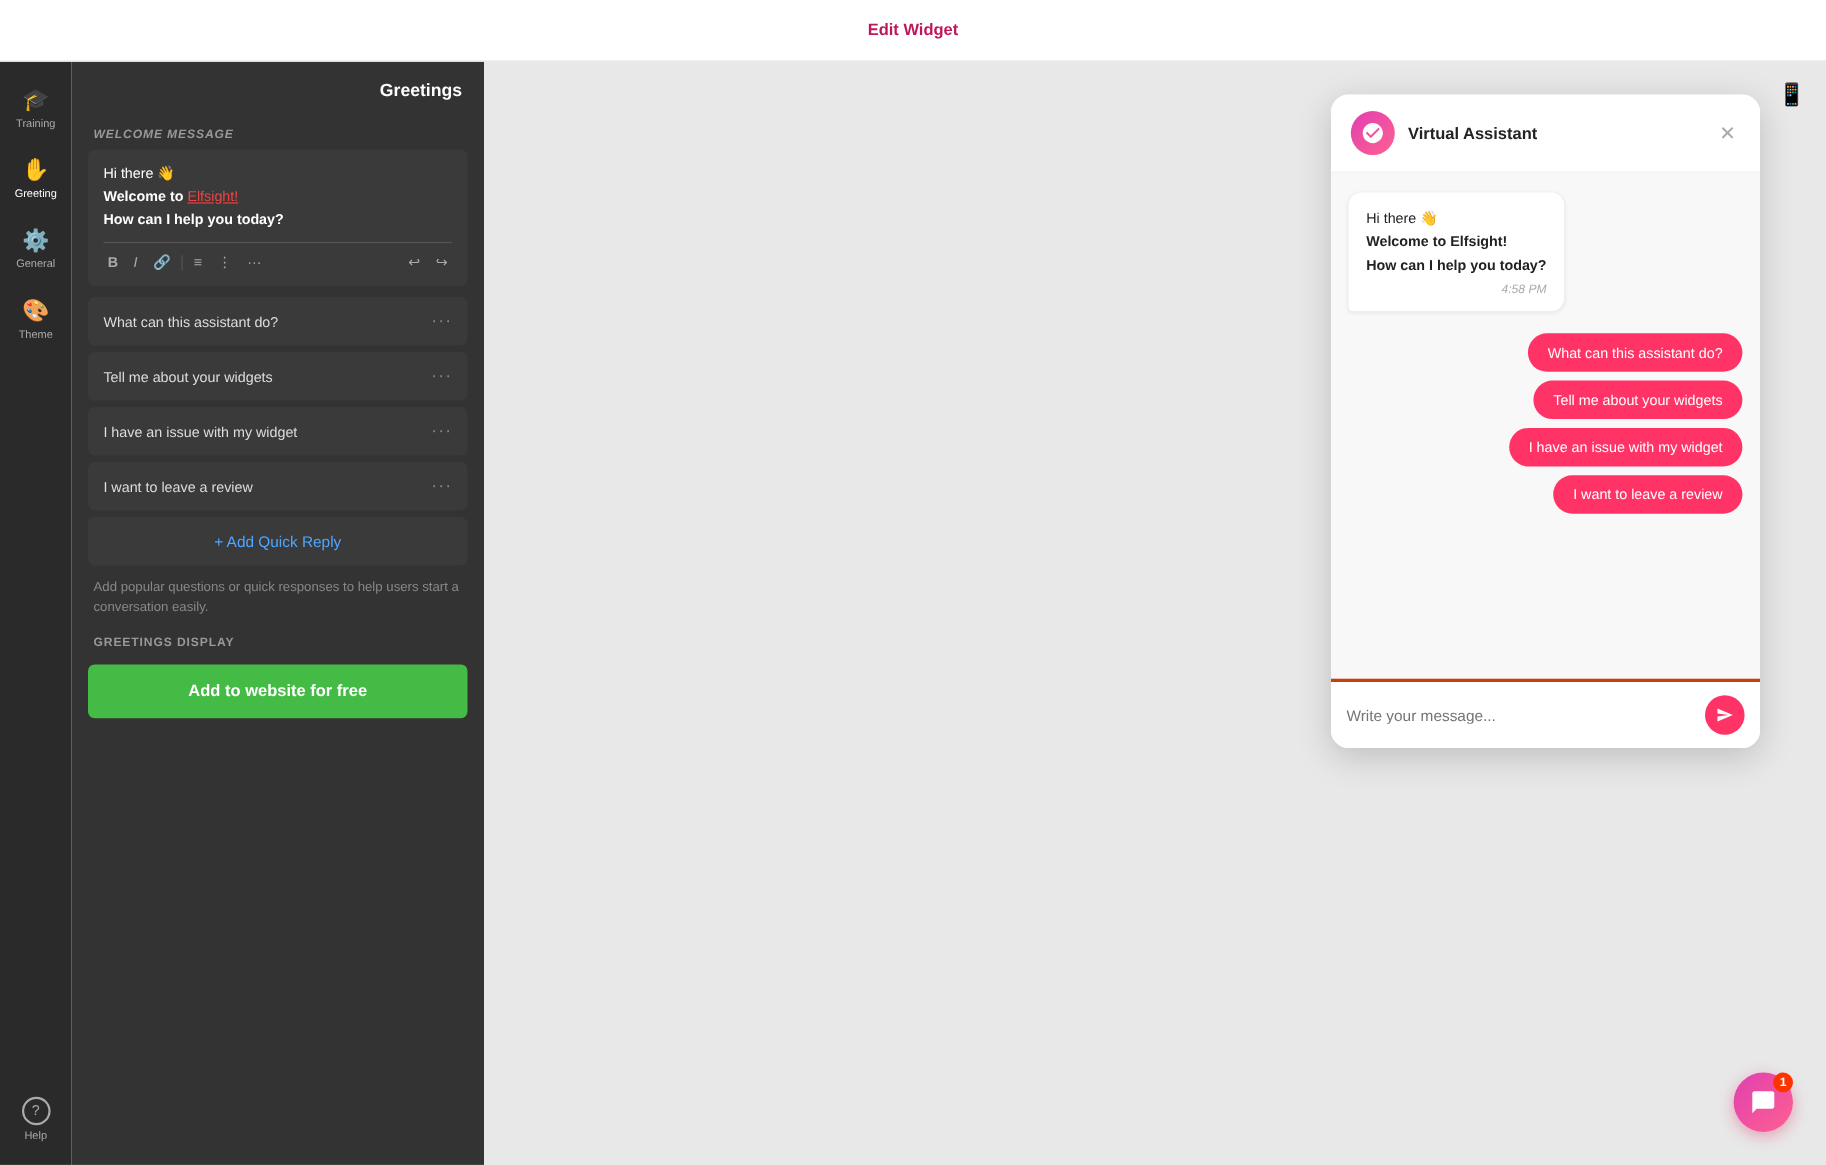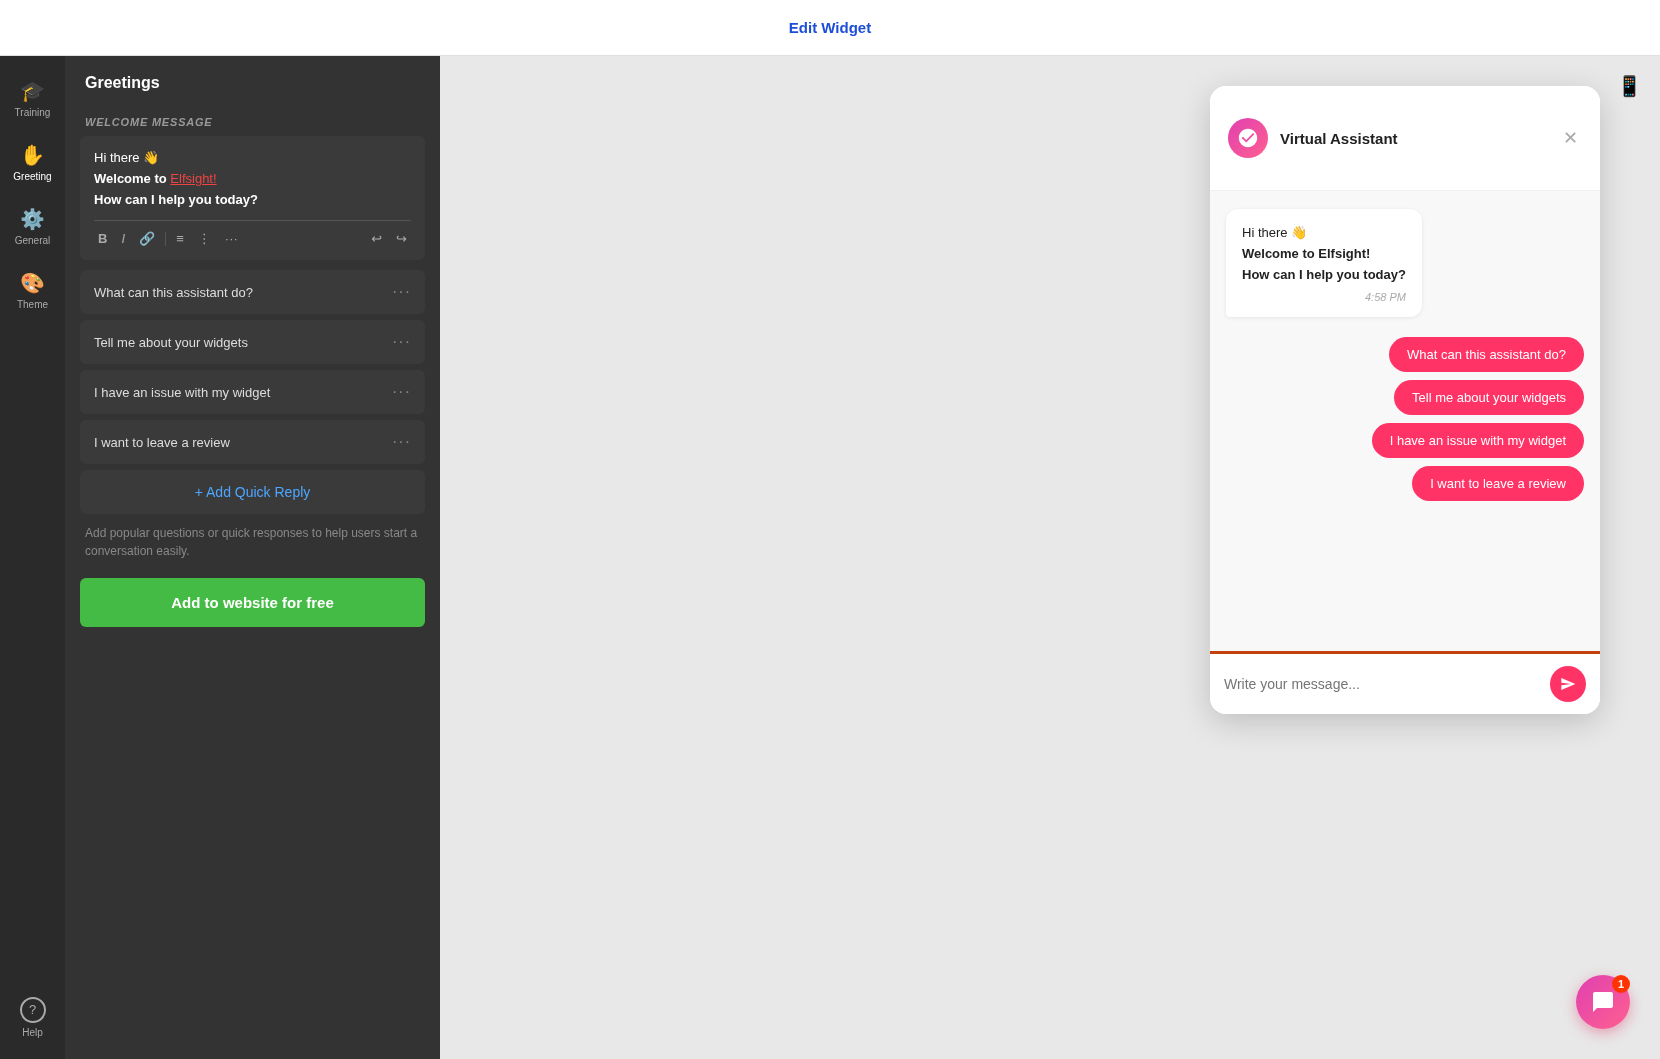--- a/index.html
+++ b/index.html
@@ -4,21 +4,21 @@
   <style>
     * { box-sizing: border-box; margin: 0; padding: 0; }
     body { font-family: -apple-system, BlinkMacSystemFont, 'Segoe UI', sans-serif; background: #f0f0f0; width: 1660px; height: 1059px; overflow: hidden; }
 
     
     .top-bar {
       position: absolute; top: 0; left: 0; right: 0; height: 56px;
       background: #fff; display: flex; align-items: center; justify-content: center;
       border-bottom: 1px solid #e0e0e0; z-index: 10;
     }
-    .top-bar-title { font-size: 15px; font-weight: 600; color: #1d4ed8; text-align: center; }
+    .top-bar-title { font-size: 15px; font-weight: 600; color: #be185d; text-align: center; }
 
     
     .icon-nav {
       position: absolute; top: 56px; left: 0; width: 65px; bottom: 0;
       background: #2a2a2a; display: flex; flex-direction: column; align-items: center; padding-top: 10px;
     }
     .nav-item {
       display: flex; flex-direction: column; align-items: center; justify-content: center;
       width: 65px; height: 64px; cursor: pointer; color: #aaa; font-size: 10px; gap: 4px;
     }
@@ -26,21 +26,21 @@
     .nav-item .nav-icon { font-size: 20px; }
     .nav-item .nav-label { font-size: 10px; }
     .nav-item-bottom { margin-top: auto; margin-bottom: 10px; }
 
     
     .side-panel {
       position: absolute; top: 56px; left: 65px; width: 375px; bottom: 0;
       background: #333; overflow-y: auto; padding-bottom: 20px;
     }
     .panel-title {
-      color: #fff; font-size: 16px; font-weight: 600; text-align: left; padding: 18px 20px 14px;
+      color: #fff; font-size: 16px; font-weight: 600; text-align: right; padding: 18px 20px 14px;
     }
     .section-label {
       color: #999; font-size: 11px; font-weight: 600; letter-spacing: 0.8px;
       padding: 0 20px 8px; margin-top: 10px; font-style: italic;
     }
 
     
     .welcome-editor {
       margin: 0 15px 10px; background: #3a3a3a; border-radius: 6px; padding: 12px 14px;
     }
@@ -93,21 +93,21 @@
       background: #e8e8e8; display: flex; align-items: center; justify-content: center;
     }
 
     
     .chat-widget {
       position: absolute; right: 60px; top: 30px;
       width: 390px; background: #fff; border-radius: 16px;
       box-shadow: 0 8px 32px rgba(0,0,0,0.18); overflow: hidden;
     }
     .chat-header {
-      background: #fff; padding: 32px 18px;
+      background: #fff; padding: 15px 18px;
       display: flex; align-items: center; gap: 12px;
       border-bottom: 1px solid #f0f0f0;
     }
     .chat-avatar {
       width: 40px; height: 40px; border-radius: 50%;
       background: linear-gradient(135deg, #e040b0, #ff6090);
       display: flex; align-items: center; justify-content: center;
       font-size: 20px; flex-shrink: 0;
     }
     .chat-name { font-size: 15px; font-weight: 600; color: #222; flex: 1; }
@@ -247,20 +247,21 @@
     </div>
     <div class="quick-reply-item">
       <span class="quick-reply-text">I want to leave a review</span>
       <span class="quick-reply-dots">···</span>
     </div>
     <button class="add-quick-reply-btn">+ Add Quick Reply</button>
   </div>
 
   <div class="helper-text">Add popular questions or quick responses to help users start a conversation easily.</div>
 
+  <div class="greetings-display-label">GREETINGS DISPLAY</div>
 
   <button class="add-website-btn">Add to website for free</button>
 </div>
 
 <div class="main-area">
 
   <span class="preview-phone-icon">📱</span>
 
   <div class="chat-widget">
     <div class="chat-header">

